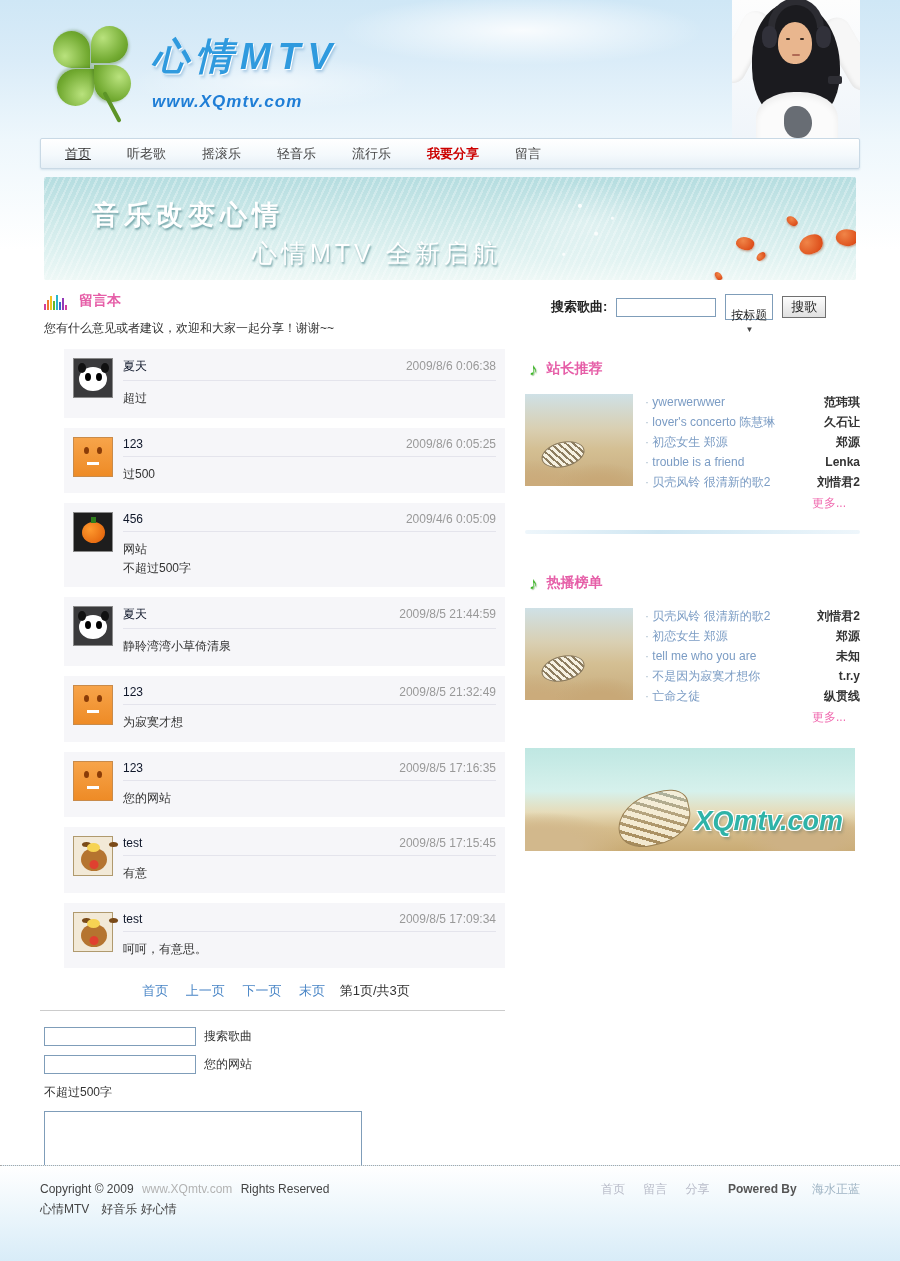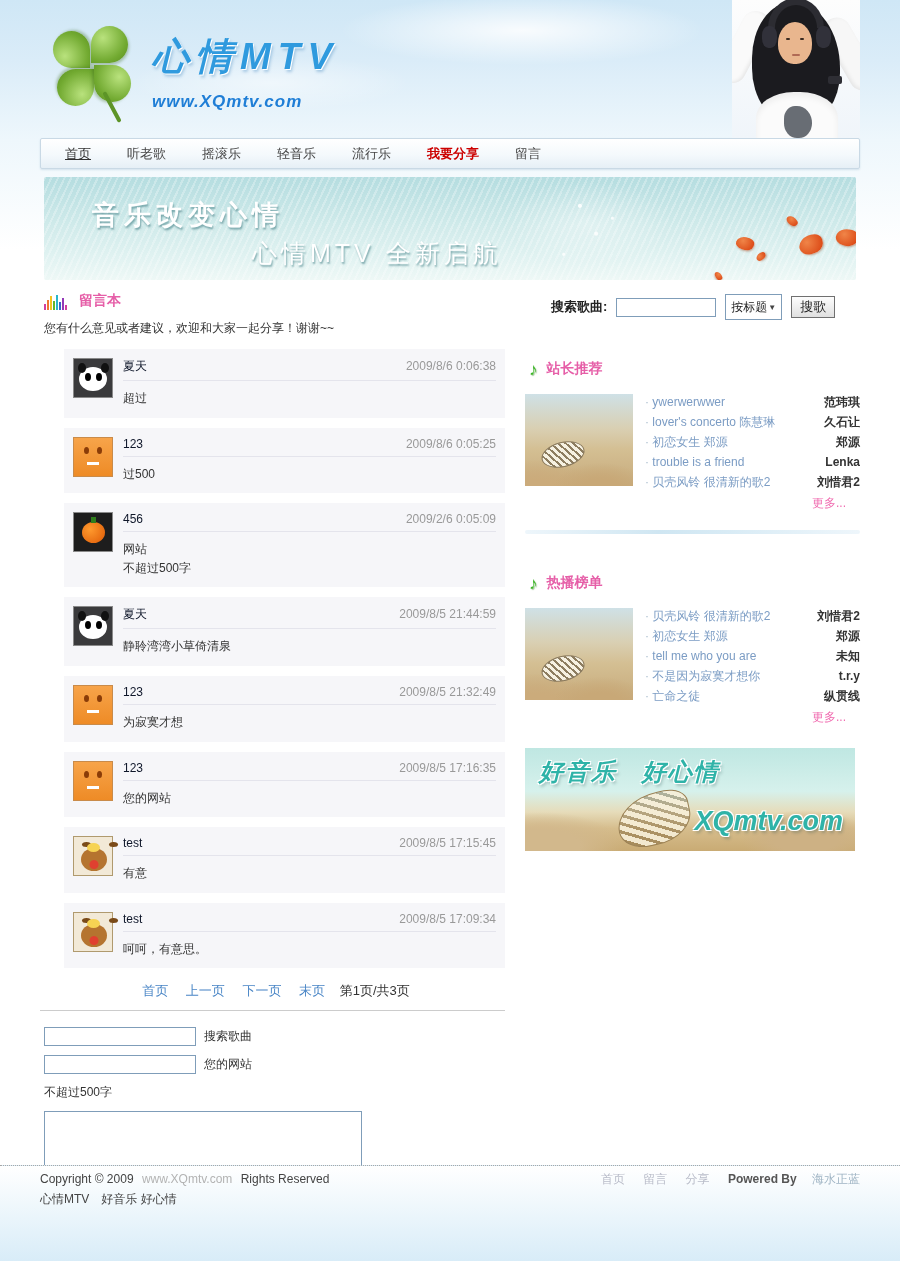--- a/index.html
+++ b/index.html
@@ -142,21 +142,21 @@
   .gb-form textarea { width:318px; height:78px; border:1px solid #7f9db9; resize:vertical;
     font-size:12px; font-family:inherit; padding:3px; }
   .submit-btn { display:block; margin-top:13px; font-size:12px; padding:2px 9px; cursor:pointer;
     background:linear-gradient(180deg,#fdfdfd,#e3e3e3); border:1px solid #707070; color:#222; }
 
   
   .search-row { display:flex; align-items:center; gap:9px; margin:6px 0 0 0; padding-left:26px; }
   .search-label { font-size:13px; color:#222;font-weight:bold; }
   .search-input { width:100px; height:19px; border:1px solid #7f9db9; font-size:12px; padding:0 3px; }
   .search-select { display:inline-flex; align-items:center; gap:1px; height:20px; padding:12px 5px;
-    border:1px solid #7f9db9; background:#fff; font-size:12px; color:#222; cursor:pointer; }
+    border:1px solid #7f9db9; background:#fff; font-size:12px; color:#222; cursor:pointer;flex-direction:column; }
   .search-select .caret { font-size:8px; color:#444; }
   .search-btn { height:22px; padding:0 8px; font-size:13px; cursor:pointer; color:#222;
     background:linear-gradient(180deg,#fdfdfd,#e0e0e0); border:1px solid #707070; }
 
   .side-section { margin-top:40px; }
   .side-title-row { display:flex; align-items:center; gap:9px; margin:0 0 14px 4px; }
   .note-icon { color:#3db528; font-size:17px; line-height:1; text-shadow:1px 1px 1px rgba(60,140,40,.5); }
   .side-title { color:#e65fa8; font-size:14px; font-weight:bold; }
   .side-body { position:relative; min-height:100px; }
   .thumb { position:absolute; left:0; top:2px; width:108px; height:92px; overflow:hidden;
@@ -188,21 +188,21 @@
   .ad-brand { position:absolute; right:12px; bottom:14px; font-size:27px; font-weight:bold; font-style:italic;
     color:#2fb3a8;
     text-shadow:1px 1px 0 #fff,-1px -1px 0 #fff,1px -1px 0 #fff,-1px 1px 0 #fff,2px 3px 3px rgba(40,80,80,.3); }
   .conch { position:absolute; left:92px; bottom:6px; width:74px; height:52px; transform:rotate(-12deg);
     border-radius:68% 32% 58% 42%; border:1px solid #9a8054;
     background:repeating-linear-gradient(28deg, rgba(110,85,45,.4) 0 3px, rgba(246,238,216,.9) 3px 8px); }
 
   
   footer { flex:none; height:96px; margin-top:auto; border-top:1px dotted #a8a8a8;
     background:linear-gradient(180deg,#ffffff 0%,#eaf5fb 55%,#d8ecf8 100%);
-    display:flex; justify-content:space-between; padding:3px 40px 0; font-size:12px; }
+    display:flex; justify-content:space-between; padding:13px 40px 0; font-size:12px; }
   .footer-left { color:#444; line-height:1.7; }
   .footer-url { color:#b3b3b3; text-decoration:none; margin:0 5px; cursor:pointer; }
   .footer-right { padding-top:2px; color:#aaa; }
   .flink { color:#b9bcc9; text-decoration:none; margin-right:15px; cursor:pointer; }
   .powered-label { color:#555; font-weight:bold; margin-right:12px; }
   .powered-value { color:#9fb4c4; text-decoration:none; cursor:pointer; }
 </style>
 </head>
 <body>
 
@@ -305,21 +305,21 @@
               </div>
               <div class="msg-content">过500</div>
             </div>
           </div>
 
           <div class="msg">
             <div class="avatar pumpkin"></div>
             <div class="msg-body">
               <div class="msg-head">
                 <a class="msg-name">456</a>
-                <span class="msg-time">2009/2/6 0:05:09</span>
+                <span class="msg-time">2009/4/6 0:05:09</span>
               </div>
               <div class="msg-content">网站
 不超过500字</div>
             </div>
           </div>
 
           <div class="msg">
             <div class="avatar panda"></div>
             <div class="msg-body">
               <div class="msg-head">
@@ -490,21 +490,20 @@
                 <a class="song-title">亡命之徒</a>
                 <span class="song-artist">纵贯线</span>
               </li>
 
           </ul>
           <a class="more-link">更多...</a>
         </div>
       </div>
 
       <div class="ad-banner">
-        <div class="ad-line1">好音乐 好心情</div>
         <span class="conch"></span>
         <div class="ad-brand">XQmtv.com</div>
       </div>
 
     </aside>
   </main>
 
   <footer>
     <div class="footer-left">
       <div>

